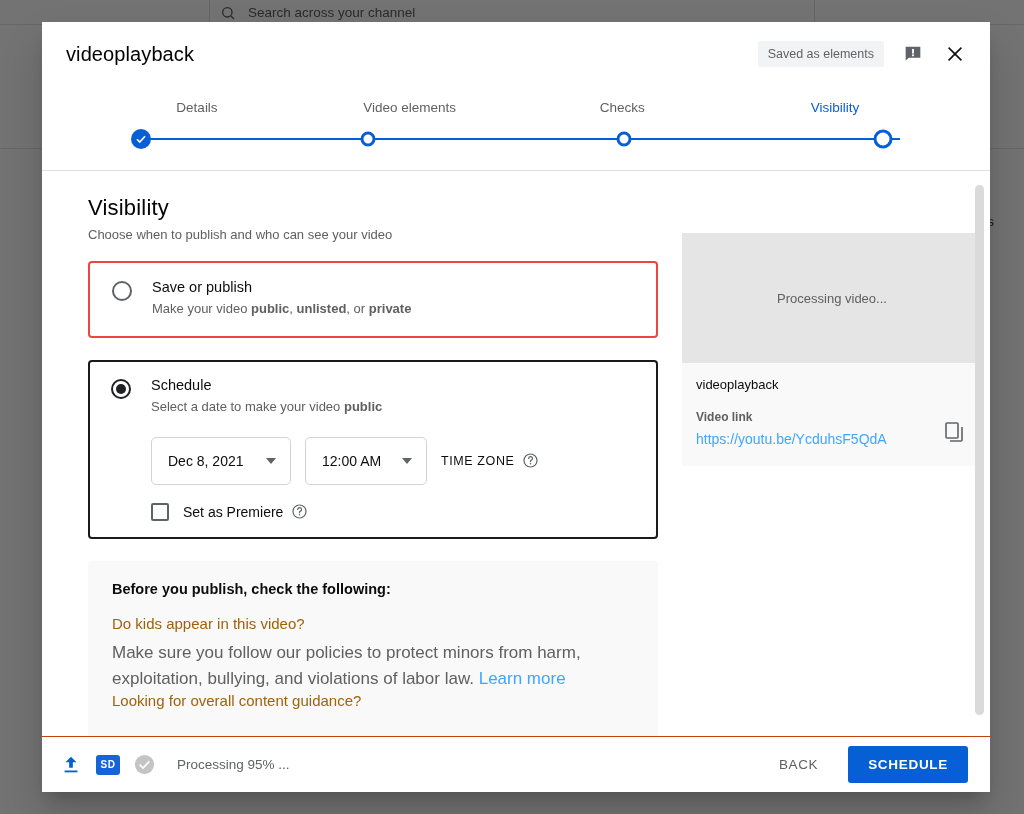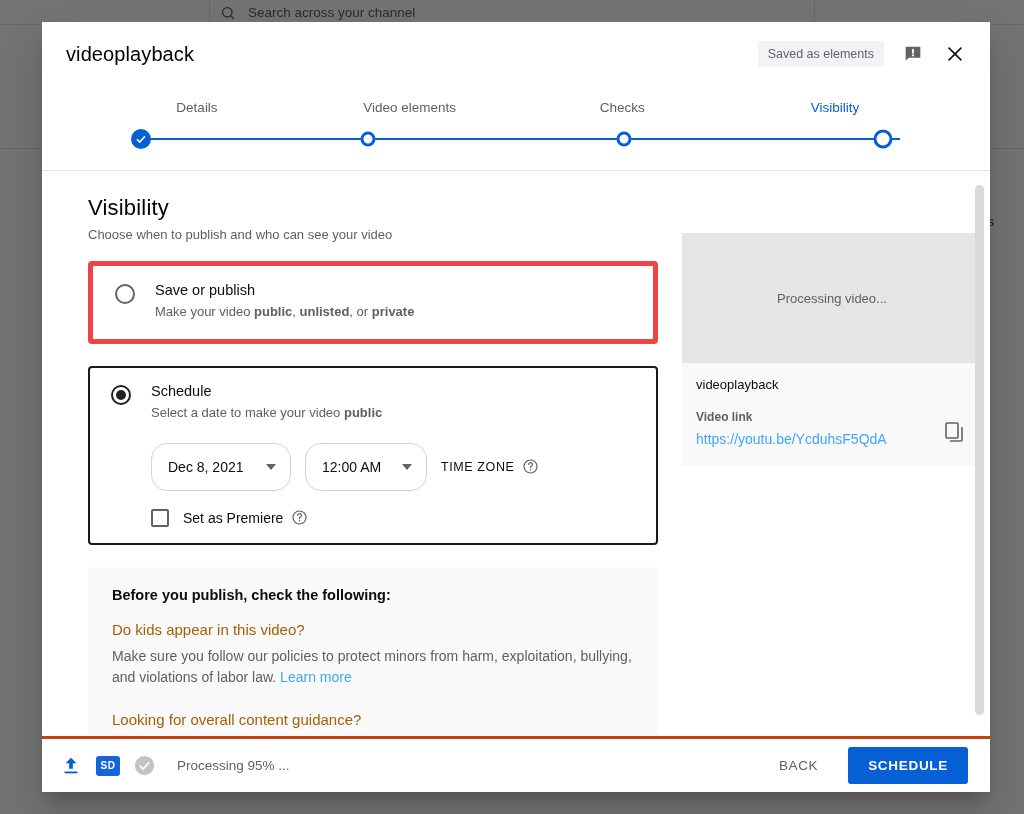--- a/index.html
+++ b/index.html
@@ -150,21 +150,21 @@
     font-size: 22px; font-weight: 400; color: #030303;
     letter-spacing: .2px;
   }
   .section-sub {
     font-size: 13px; color: #606060;
     margin-bottom: 19px;
   }
 
   
   .option-card {
-    border: 5px solid #ef4444;
+    border: 2px solid #ef4444;
     border-radius: 4px;
     padding: 16px 20px 17px 22px;
     margin-bottom: 22px;
     display: flex;
     cursor: pointer;
   }
   .option-card.selected {
     border: 2px solid #1a1a1a;
     padding: 15px 19px 16px 21px;
   }
@@ -197,21 +197,21 @@
   .opt-desc b { color: #606060; font-weight: 700; }
 
   
   .sched-controls {
     display: flex; align-items: center;
     margin-top: 20px;
     gap: 14px;
   }
   .select-box {
     border: 1px solid #d3d3d3;
-    border-radius: 16px;
+    border-radius: 5px;
     height: 48px;
     min-width: 140px;
     display: flex; align-items: center;
     padding: 0 14px 0 16px;
     font-size: 14px; color: #0d0d0d;
     cursor: pointer;
     background: #fff;
   }
   .select-box.time { min-width: 122px; }
   .select-val { flex: 1 1 auto; }
@@ -262,23 +262,22 @@
   }
   .checklist-title {
     font-size: 14.5px; font-weight: 700; color: #0d0d0d;
     margin-bottom: 18px;
   }
   .cl-q {
     font-size: 15px; color: #a16207;
     margin-bottom: 8px;
   }
   .cl-a {
-    font-size: 14px; color: #606060;
+    font-size: 17px; color: #606060;
     line-height: 1.53;
-    margin-bottom: 22px;
   }
   .cl-a:last-child { margin-bottom: 0; }
   a.learn {
     color: #3ea6ff; text-decoration: none; cursor: pointer;
   }
 
   
   .preview-card { width: 300px; }
   .thumb {
     width: 300px; height: 130px;
@@ -320,21 +319,21 @@
     top: 4px;
     width: 9px; height: 530px;
     background: #dadada;
     border-radius: 5px;
     cursor: pointer;
   }
 
   
   .modal-footer {
     flex: 0 0 56px;
-    border-top: 3px solid #c2410c;
+    border-top: 1px solid #c2410c;
     display: flex; align-items: center;
     padding: 0 22px 0 18px;
     gap: 0;
   }
   .footer-status { display: flex; align-items: center; gap: 14px; }
   .upload-icon { width: 22px; height: 22px; color: #065fd4; display:block; }
   .sd-badge {
     background: #1565d8;
     color: #fff;
     font-size: 10px; font-weight: 700;

